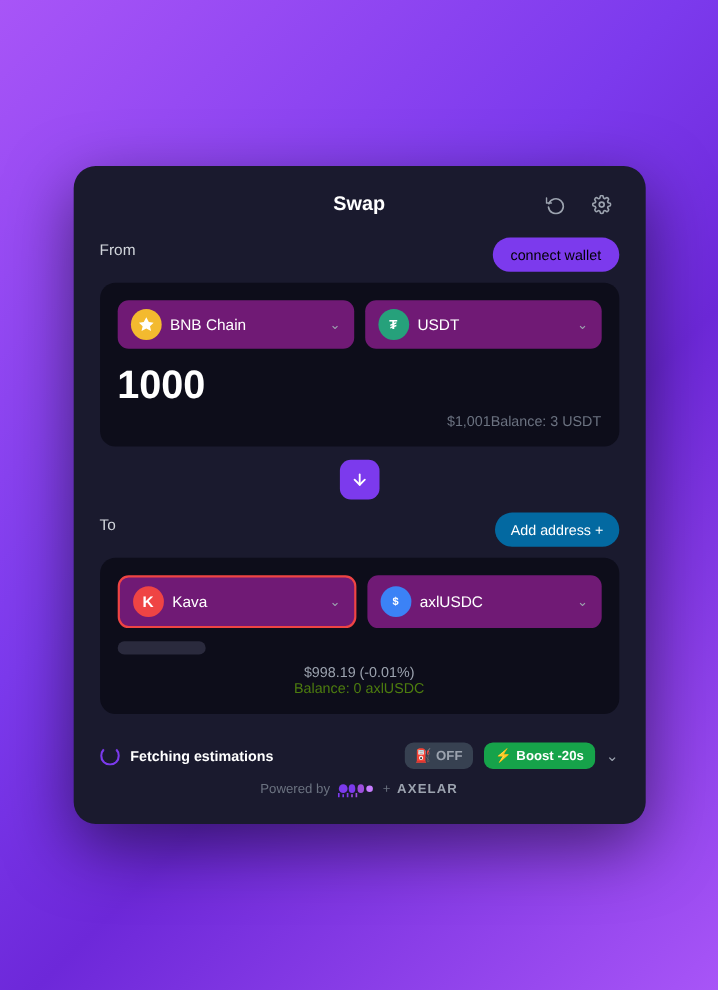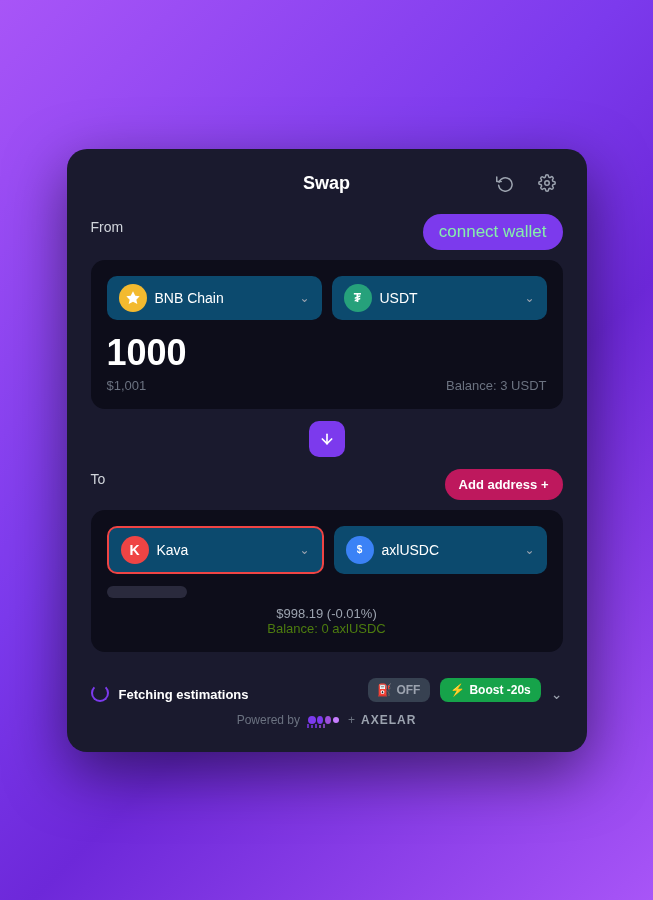--- a/index.html
+++ b/index.html
@@ -59,25 +59,25 @@
 
     .from-row {
       display: flex;
       align-items: center;
       justify-content: space-between;
       margin-bottom: 10px;
     }
 
     .connect-wallet-btn {
       background: #7c3aed;
-      color: #86efac;
+      color: #000000;
       border: none;
       border-radius: 20px;
       padding: 8px 16px;
-      font-size: 17px;
+      font-size: 13px;
       font-weight: 500;
       cursor: pointer;
     }
 
     .swap-box {
       background: #0d0d1a;
       border-radius: 14px;
       padding: 16px;
       margin-bottom: 8px;
     }
@@ -85,21 +85,21 @@
     .token-selectors {
       display: flex;
       gap: 10px;
       margin-bottom: 12px;
     }
 
     .token-select {
       display: flex;
       align-items: center;
       gap: 8px;
-      background: #0c4a6e;
+      background: #701a75;
       border-radius: 10px;
       padding: 8px 12px;
       cursor: pointer;
       color: #ffffff;
       font-size: 14px;
       font-weight: 500;
       flex: 1;
     }
 
     .token-icon {
@@ -124,21 +124,21 @@
 
     .amount-display {
       color: #ffffff;
       font-size: 36px;
       font-weight: 600;
       margin-bottom: 4px;
     }
 
     .amount-sub-row {
       display: flex;
-      justify-content: space-between;
+      justify-content: flex-end;
       align-items: center;
     }
     .amount-usd {
       color: #6b7280;
       font-size: 13px;
     }
     .balance-text {
       color: #6b7280;
       font-size: 13px;
     }
@@ -165,27 +165,27 @@
     }
 
     .to-row {
       display: flex;
       align-items: center;
       justify-content: space-between;
       margin-bottom: 10px;
     }
 
     .add-address-btn {
-      background: #be185d;
+      background: #0369a1;
       color: #ffffff;
       border: none;
       border-radius: 20px;
       padding: 8px 14px;
       font-size: 13px;
-      font-weight: 700;
+      font-weight: 400;
       cursor: pointer;
     }
 
     .kava-select {
       border: 2px solid #ef4444;
       border-radius: 10px;
     }
     .kava-icon {
       background: #ef4444;
       color: white;
@@ -218,21 +218,21 @@
       color: #9ca3af;
       font-size: 13px;
     }
     .to-balance-text {
       color: #4d7c0f;
       font-size: 13px;
     }
 
     .estimations-row {
       display: flex;
-      align-items: flex-end;
+      align-items: center;
       gap: 10px;
       margin-top: 16px;
       padding: 10px 0;
     }
 
     .fetching-spinner {
       width: 18px;
       height: 18px;
       border: 2px solid #7c3aed;
       border-top-color: transparent;

